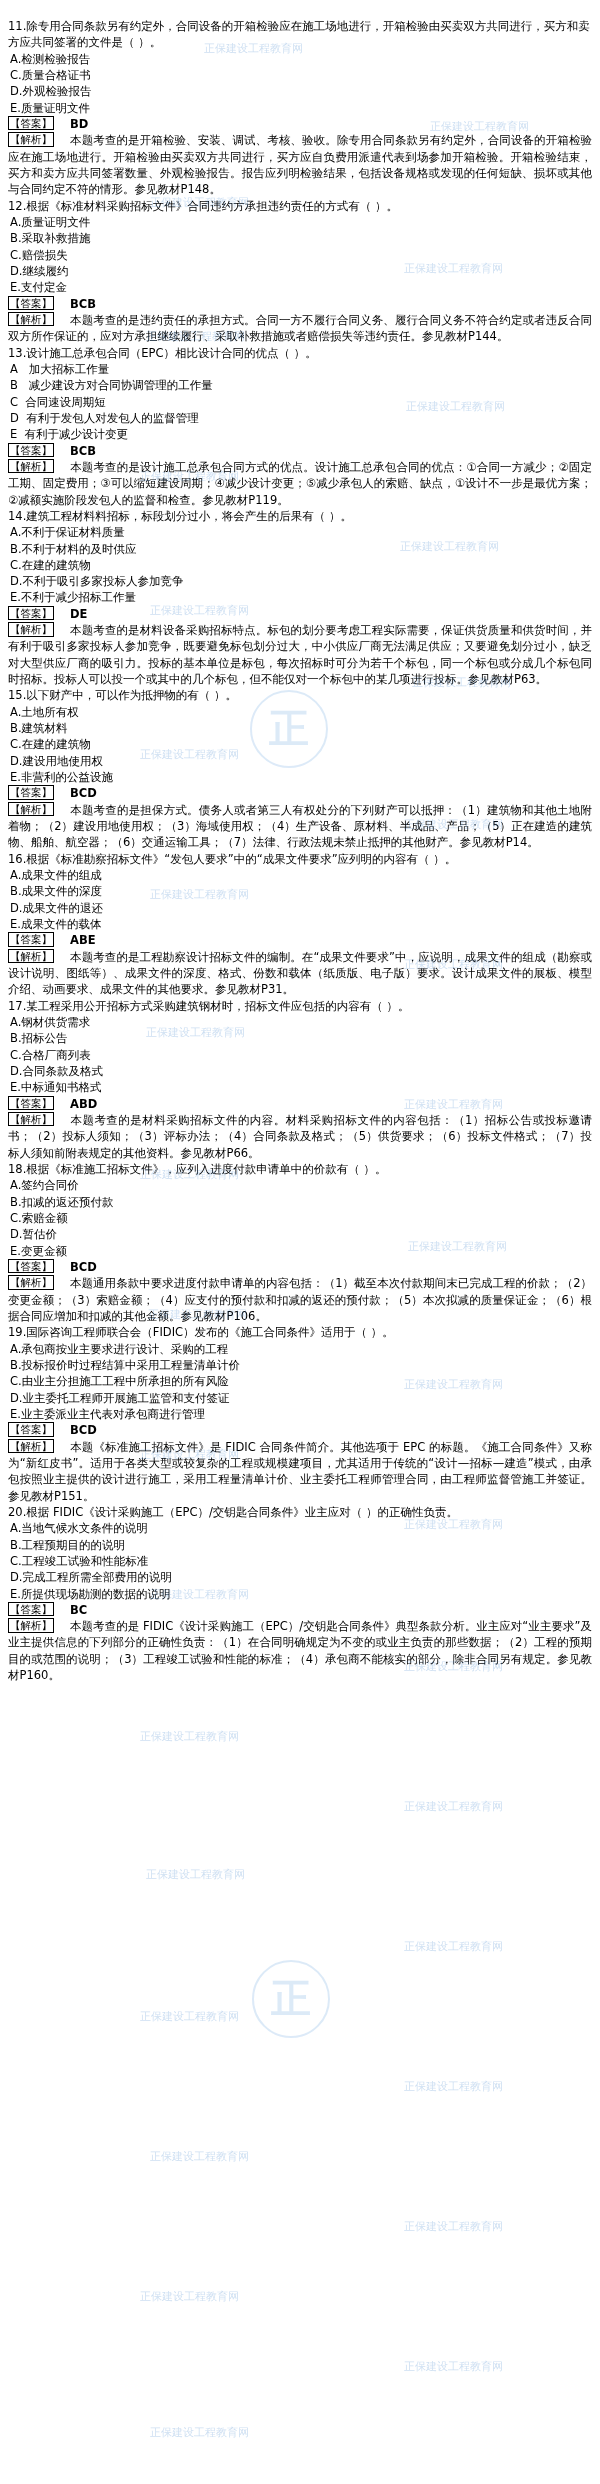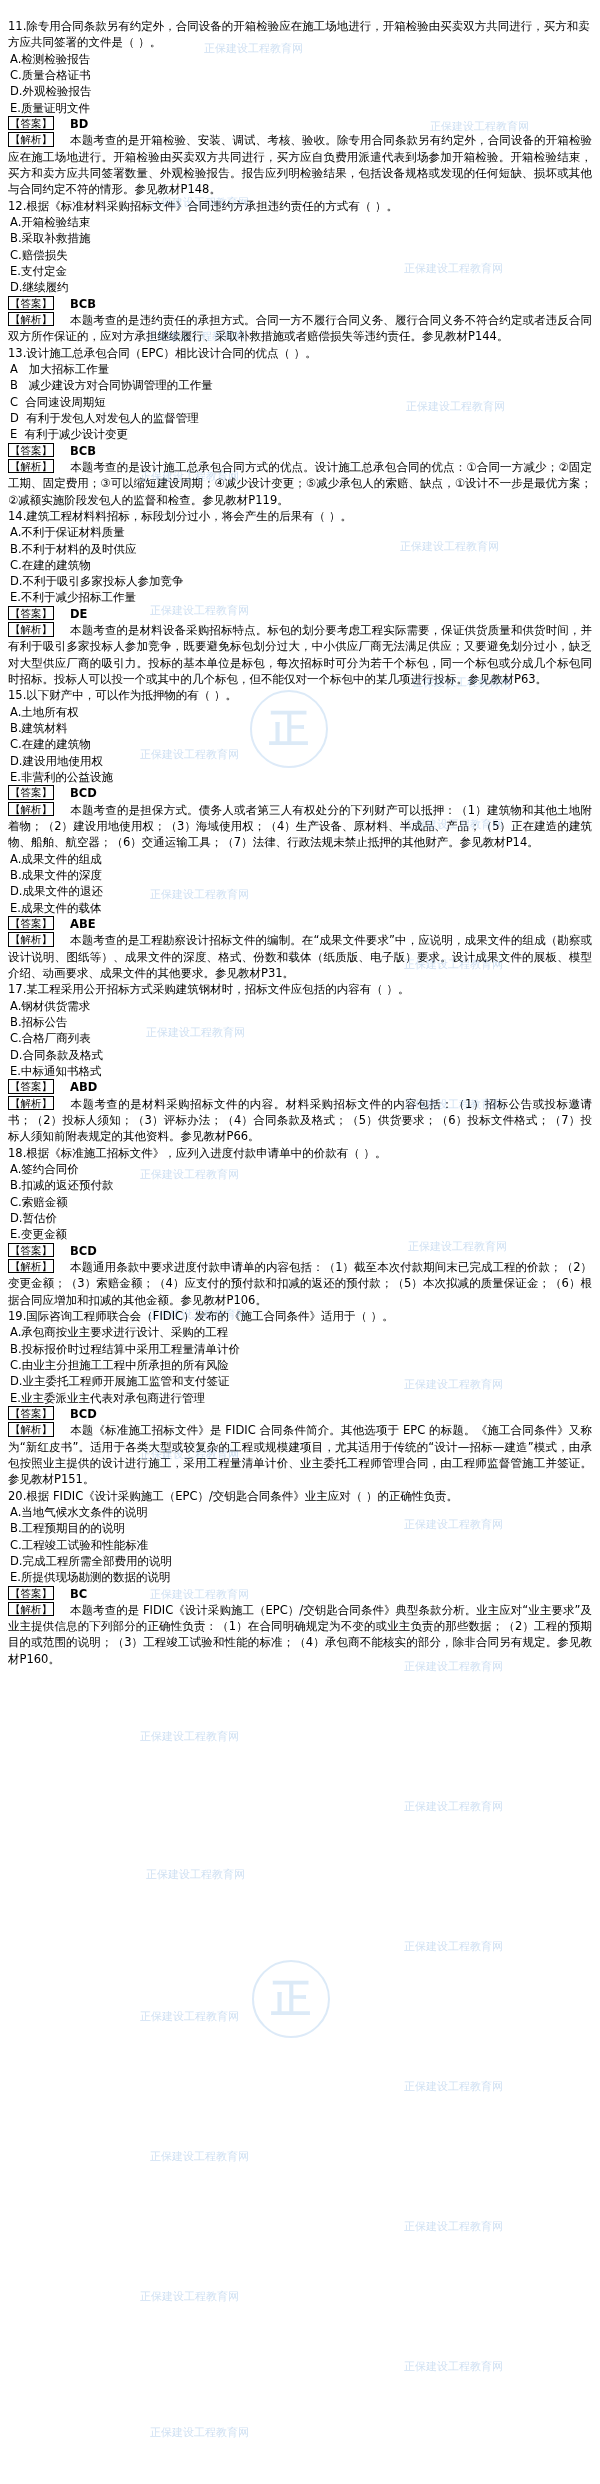--- a/index.html
+++ b/index.html
@@ -92,25 +92,25 @@
         <div class="q-stem">11.除专用合同条款另有约定外，合同设备的开箱检验应在施工场地进行，开箱检验由买卖双方共同进行，买方和卖方应共同签署的文件是（  ）。</div>
         <div class="opt">A.检测检验报告</div>
         <div class="opt">C.质量合格证书</div>
         <div class="opt">D.外观检验报告</div>
         <div class="opt">E.质量证明文件</div>
         <div class="ans"><span class="tagbox">【答案】</span><span class="ansval">BD</span></div>
         <div class="exp"><span class="tagbox">【解析】</span><span class="body">本题考查的是开箱检验、安装、调试、考核、验收。除专用合同条款另有约定外，合同设备的开箱检验应在施工场地进行。开箱检验由买卖双方共同进行，买方应自负费用派遣代表到场参加开箱检验。开箱检验结束，买方和卖方应共同签署数量、外观检验报告。报告应列明检验结果，包括设备规格或发现的任何短缺、损坏或其他与合同约定不符的情形。参见教材P148。</span></div>
       </div>
       <div class="q">
         <div class="q-stem">12.根据《标准材料采购招标文件》合同违约方承担违约责任的方式有（  ）。</div>
-        <div class="opt">A.开箱检验结束</div>
+        <div class="opt">A.质量证明文件</div>
         <div class="opt">B.采取补救措施</div>
         <div class="opt">C.赔偿损失</div>
+        <div class="opt">D.继续履约</div>
         <div class="opt">E.支付定金</div>
-        <div class="opt">D.继续履约</div>
         <div class="ans"><span class="tagbox">【答案】</span><span class="ansval">BCB</span></div>
         <div class="exp"><span class="tagbox">【解析】</span><span class="body">本题考查的是违约责任的承担方式。合同一方不履行合同义务、履行合同义务不符合约定或者违反合同双方所作保证的，应对方承担继续履行、采取补救措施或者赔偿损失等违约责任。参见教材P144。</span></div>
       </div>
       <div class="q">
         <div class="q-stem">13.设计施工总承包合同（EPC）相比设计合同的优点（  ）。</div>
         <div class="opt">A   加大招标工作量</div>
         <div class="opt">B   减少建设方对合同协调管理的工作量</div>
         <div class="opt">C  合同速设周期短</div>
         <div class="opt">D  有利于发包人对发包人的监督管理</div>
         <div class="opt">E  有利于减少设计变更</div>
@@ -131,20 +131,21 @@
         <div class="q-stem">15.以下财产中，可以作为抵押物的有（  ）。</div>
         <div class="opt">A.土地所有权</div>
         <div class="opt">B.建筑材料</div>
         <div class="opt">C.在建的建筑物</div>
         <div class="opt">D.建设用地使用权</div>
         <div class="opt">E.非营利的公益设施</div>
         <div class="ans"><span class="tagbox">【答案】</span><span class="ansval">BCD</span></div>
         <div class="exp"><span class="tagbox">【解析】</span><span class="body">本题考查的是担保方式。债务人或者第三人有权处分的下列财产可以抵押：（1）建筑物和其他土地附着物；（2）建设用地使用权；（3）海域使用权；（4）生产设备、原材料、半成品、产品；（5）正在建造的建筑物、船舶、航空器；（6）交通运输工具；（7）法律、行政法规未禁止抵押的其他财产。参见教材P14。</span></div>
       </div>
       <div class="q">
+        <div class="q-stem">16.根据《标准勘察招标文件》“发包人要求”中的“成果文件要求”应列明的内容有（  ）。</div>
         <div class="opt">A.成果文件的组成</div>
         <div class="opt">B.成果文件的深度</div>
         <div class="opt">D.成果文件的退还</div>
         <div class="opt">E.成果文件的载体</div>
         <div class="ans"><span class="tagbox">【答案】</span><span class="ansval">ABE</span></div>
         <div class="exp"><span class="tagbox">【解析】</span><span class="body">本题考查的是工程勘察设计招标文件的编制。在“成果文件要求”中，应说明，成果文件的组成（勘察或设计说明、图纸等）、成果文件的深度、格式、份数和载体（纸质版、电子版）要求。设计成果文件的展板、模型介绍、动画要求、成果文件的其他要求。参见教材P31。</span></div>
       </div>
       <div class="q">
         <div class="q-stem">17.某工程采用公开招标方式采购建筑钢材时，招标文件应包括的内容有（  ）。</div>
         <div class="opt">A.钢材供货需求</div>

